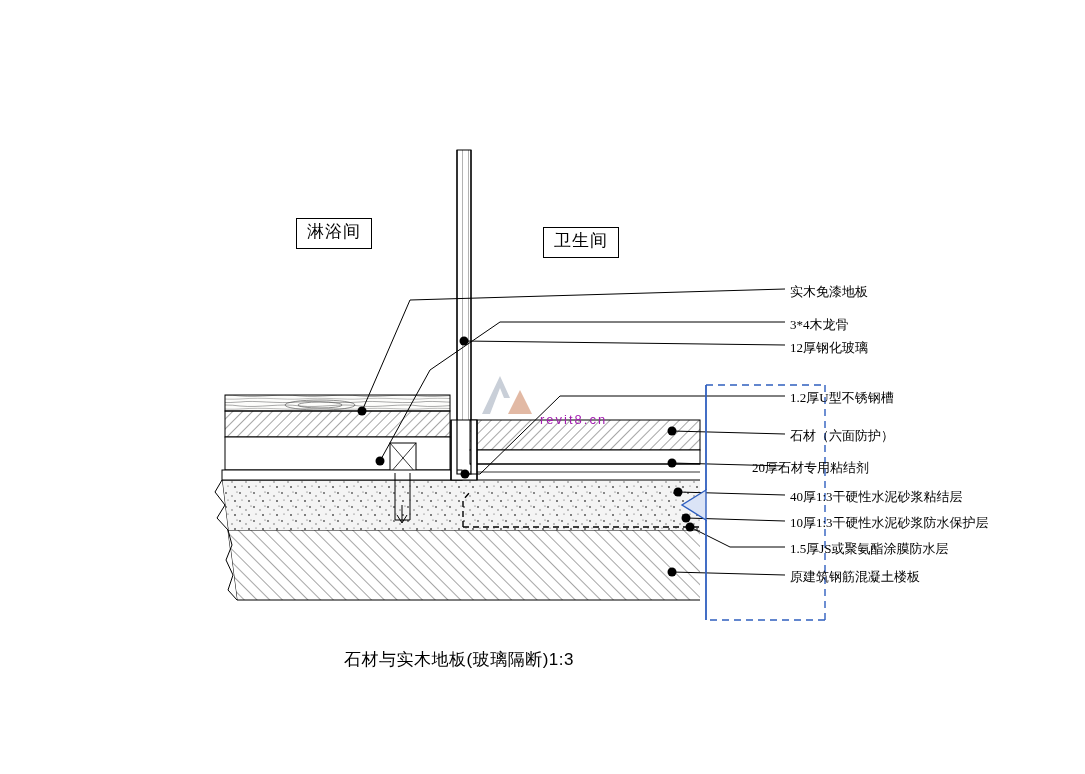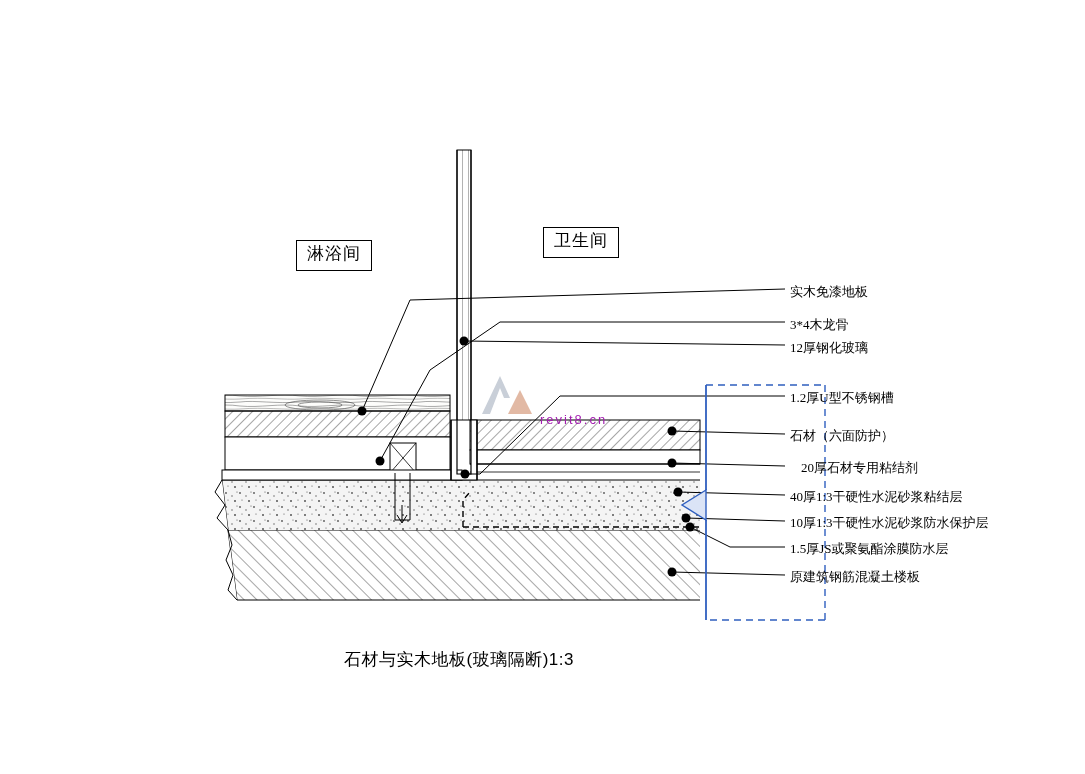--- a/index.html
+++ b/index.html
@@ -209,21 +209,21 @@
   </svg>
 
   <div class="wm" style="left:470px; top:368px; width:180px; height:60px;">
     <svg width="70" height="52" viewBox="0 0 70 52" style="position:absolute;left:0;top:0;">
       <path d="M12,46 L30,8 L40,30 L34,30 L30,20 L20,46 Z" fill="#c9cfd8"></path>
       <path d="M38,46 L50,22 L62,46 Z" fill="#e2b9a4"></path>
     </svg>
     <span class="wm-sub" style="left:70px; top:44px;">revit8.cn</span>
   </div>
 
-  <div class="room-label" style="left:296px; top:240px;">
+  <div class="room-label" style="left:296px; top:218px;">
     <span>淋浴间</span>
   </div>
   <div class="room-label" style="left:543px; top:227px;">
     <span>卫生间</span>
   </div>
 
   <div class="leader-label" style="left:790px; top:285px;">
     <span>实木免漆地板</span>
   </div>
   <div class="leader-label" style="left:790px; top:318px;">
@@ -231,21 +231,21 @@
   </div>
   <div class="leader-label" style="left:790px; top:341px;">
     <span>12厚钢化玻璃</span>
   </div>
   <div class="leader-label" style="left:790px; top:391px;">
     <span>1.2厚U型不锈钢槽</span>
   </div>
   <div class="leader-label" style="left:790px; top:429px;">
     <span>石材（六面防护）</span>
   </div>
-  <div class="leader-label" style="left:801px; top:461px;">
+  <div class="leader-label" style="left:752px; top:461px;">
     <span>20厚石材专用粘结剂</span>
   </div>
   <div class="leader-label" style="left:790px; top:490px;">
     <span>40厚1:3干硬性水泥砂浆粘结层</span>
   </div>
   <div class="leader-label" style="left:790px; top:516px;">
     <span>10厚1:3干硬性水泥砂浆防水保护层</span>
   </div>
   <div class="leader-label" style="left:790px; top:542px;text-align:right;">
     <span>1.5厚JS或聚氨酯涂膜防水层</span>

